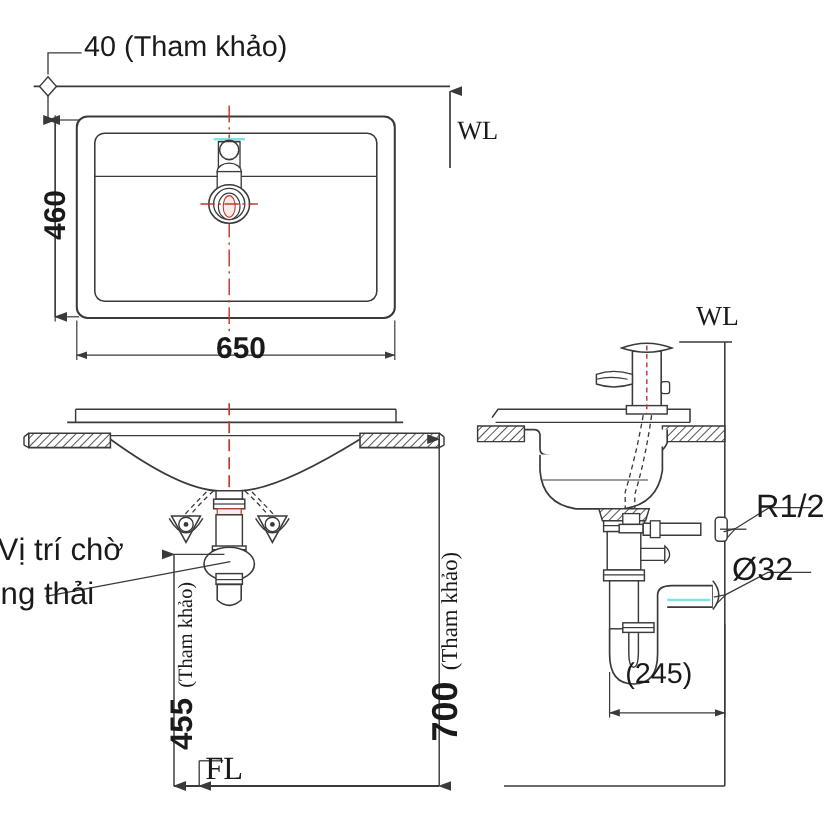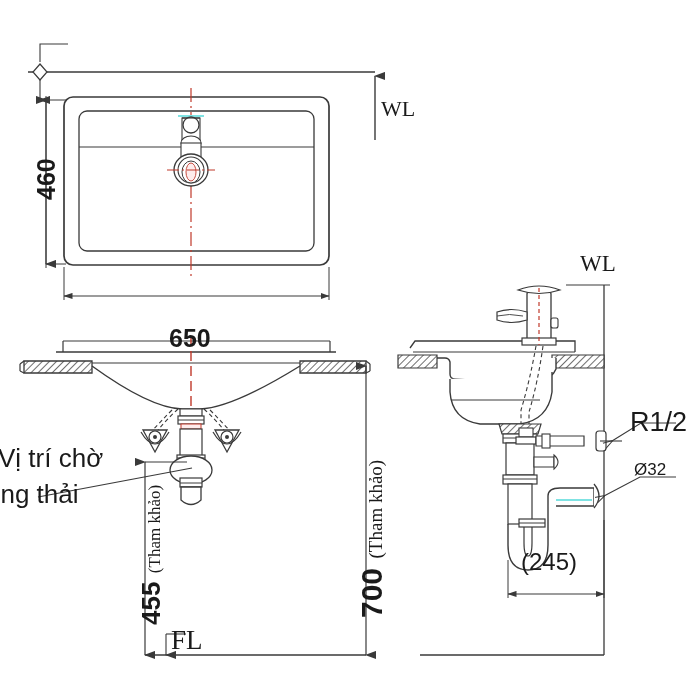--- a/index.html
+++ b/index.html
@@ -220,24 +220,25 @@
       <line x1="604" y1="520" x2="604" y2="598" stroke="#3a3a3a" stroke-width="1.0"></line>
       <line x1="508" y1="594" x2="604" y2="594" stroke="#3a3a3a" stroke-width="1.1" marker-start="url(#arrHs)" marker-end="url(#arrH)"></line>
 
       <line x1="420" y1="655" x2="604" y2="655" stroke="#3a3a3a" stroke-width="1.4"></line>
 
       <path d="M612,441 L641,423 L676,423" fill="none" stroke="#3a3a3a" stroke-width="1.1" marker-start="url(#arrThin)"></path>
       <path d="M604,496 L640,477 L676,477" fill="none" stroke="#3a3a3a" stroke-width="1.1" marker-start="url(#arrThin)"></path>
     </g>
   </svg>
 
+  <div class="lbl dim-num" style="left:70px;top:28px;font-size:24px;">40 (Tham khảo)</div>
 
   <div class="lbl dim-num vert" style="left:34px;top:200px;font-size:25px;font-weight:700;transform:rotate(-90deg);">460</div>
 
-  <div class="lbl dim-num" style="left:169px;top:278px;font-size:25px;font-weight:700;margin-top:48px;">650</div>
+  <div class="lbl dim-num" style="left:180px;top:278px;font-size:25px;font-weight:700;">650</div>
 
   <div class="lbl serif" style="left:381px;top:98px;font-size:22px;">WL</div>
 
   <div class="lbl" style="left:-2px;top:445px;font-size:26px;">Vị trí chờ</div>
   <div class="lbl" style="left:-14px;top:481px;font-size:26px;">ống thải</div>
 
   <div class="lbl vert" style="left:138px;top:625px;transform:rotate(-90deg);">
     <span class="dim-num" style="font-size:26px;font-weight:700;">455</span>
     <span class="serif" style="font-size:17px;margin-left:4px;">(Tham khảo)</span>
   </div>
@@ -246,17 +247,17 @@
     <span class="dim-num" style="font-size:30px;font-weight:700;">700</span>
     <span class="serif" style="font-size:19px;margin-left:5px;">(Tham khảo)</span>
   </div>
 
   <div class="lbl serif" style="left:171px;top:627px;font-size:27px;">FL</div>
 
   <div class="lbl serif" style="left:580px;top:252px;font-size:23px;">WL</div>
 
   <div class="lbl dim-num" style="left:630px;top:409px;font-size:27px;">R1/2</div>
 
-  <div class="lbl dim-num" style="left:634px;top:461px;font-size:17px;">Ø32</div>
+  <div class="lbl dim-num" style="left:610px;top:461px;font-size:27px;">Ø32</div>
 
   <div class="lbl dim-num" style="left:521px;top:550px;font-size:24px;">(245)</div>
 
 </div>
 
 </body></html>

